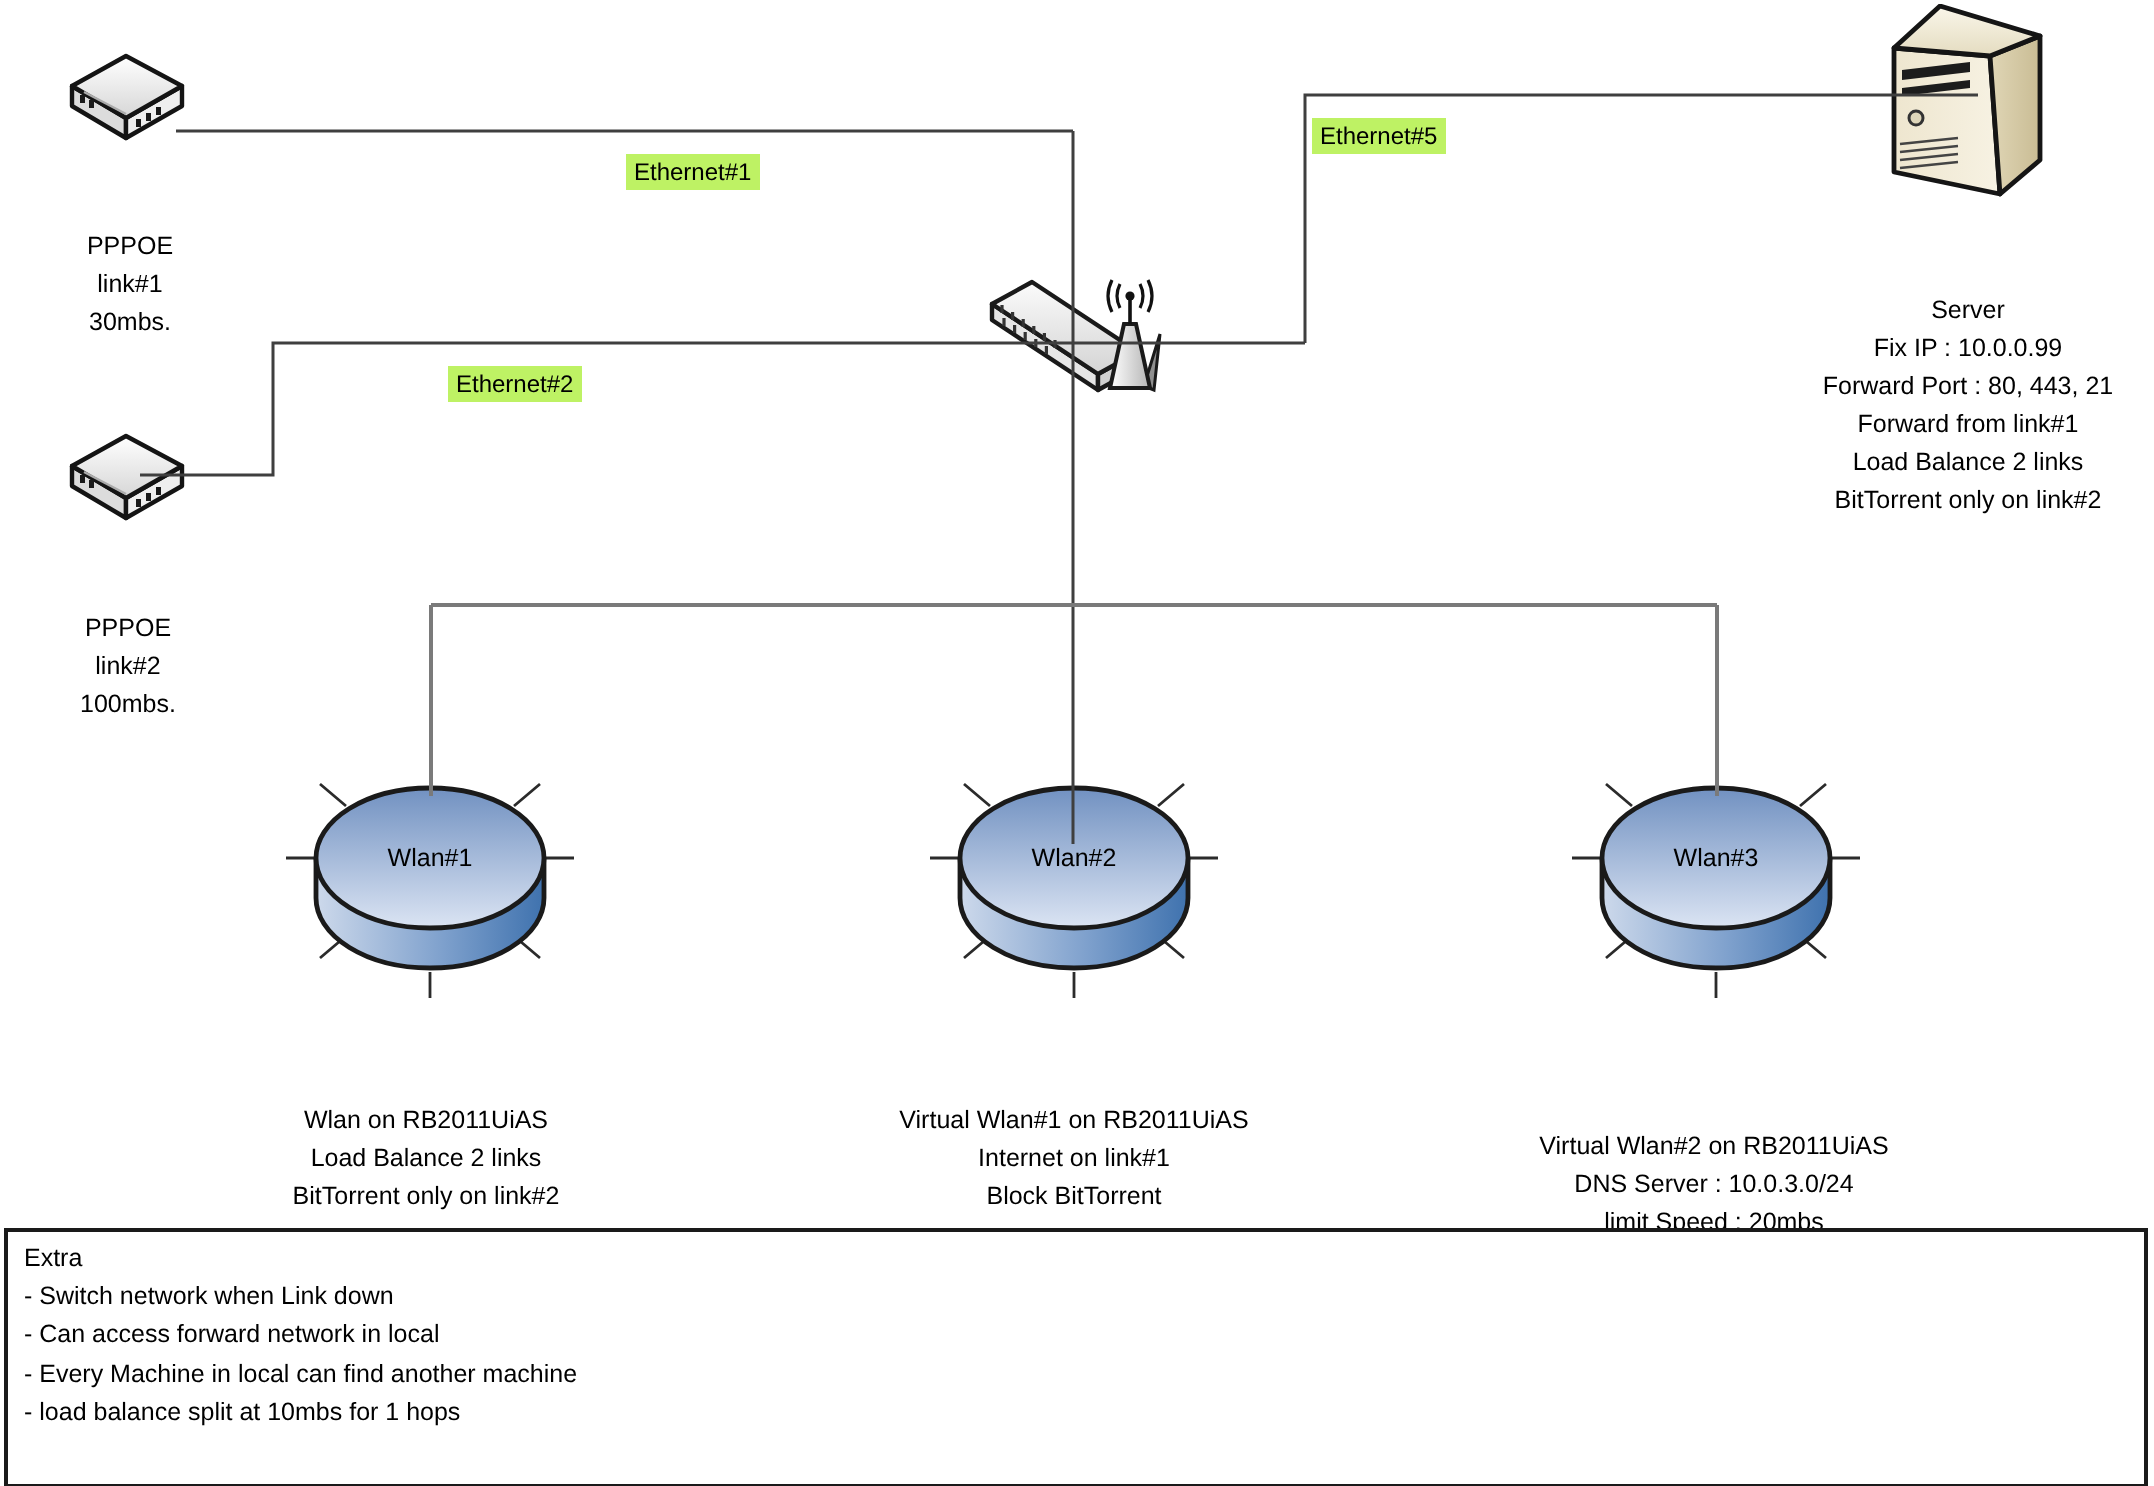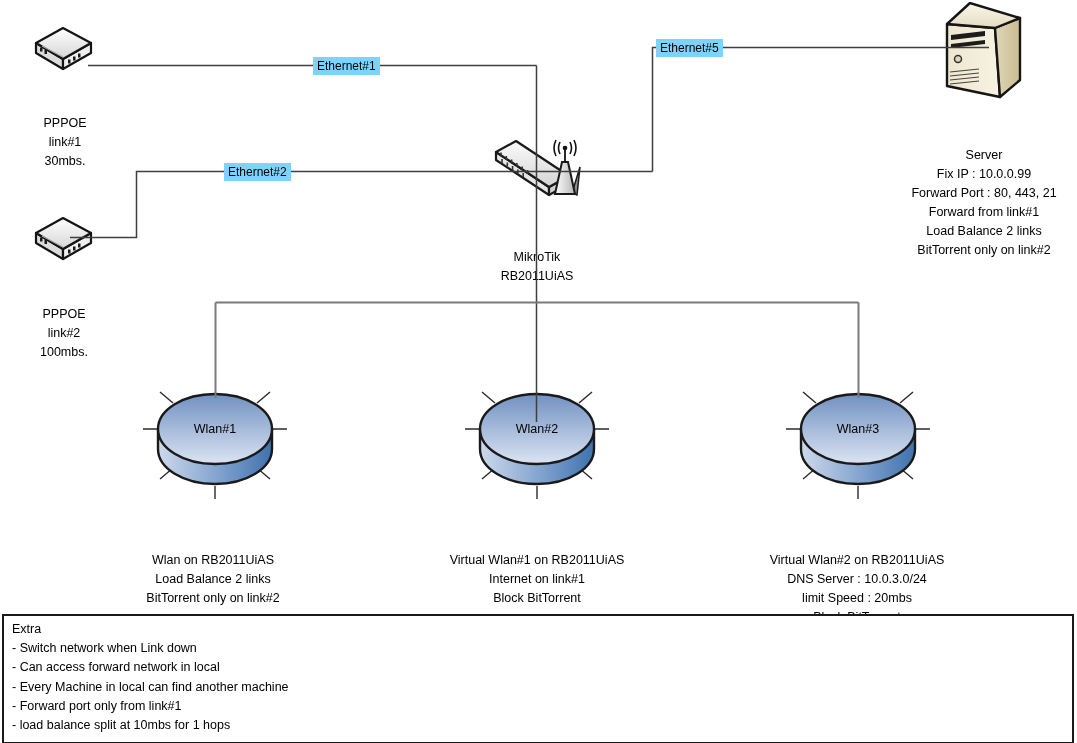--- a/index.html
+++ b/index.html
@@ -3,22 +3,22 @@
 <meta charset="utf-8">
 <style>
   html,body{margin:0;padding:0;background:#fff;}
   .canvas{position:relative;width:1077px;height:743px;background:#fff;overflow:hidden;
           font-family:"Liberation Sans",sans-serif;}
   .abs{position:absolute;}
   .icon{position:absolute;z-index:2;}
   .tblock{position:absolute;z-index:4;font:12.5px/19px "Liberation Sans",sans-serif;
           color:#000;text-align:center;margin-top:44px;}
   .lines{position:absolute;left:0;top:0;z-index:5;pointer-events:none;}
-  .elabel{position:absolute;z-index:6;background:#7dd3fc;color:#000;
-          font:12px/16px "Liberation Sans",sans-serif;padding:1px 4px;white-space:nowrap;}
+  .elabel{position:absolute;z-index:6;background:#bef264;color:#000;
+          font:12px/16px "Liberation Sans",sans-serif;padding:1px 4px;white-space:nowrap;margin-top:20px;}
   .extra{position:absolute;left:2px;top:614px;width:1072px;height:130px;z-index:4;
          box-sizing:border-box;border:2px solid #1a1a1a;background:#fff;
          padding:4px 8px 0 8px;font:12.5px/19.2px "Liberation Sans",sans-serif;
          color:#000;text-align:left;}
   .disklabel{font:12.5px "Liberation Sans",sans-serif;}
 </style>
 </head>
 <body>
 
 <div class="canvas">
@@ -176,24 +176,20 @@
     <div>link#1</div>
     <div>30mbs.</div>
   </div>
 
   <div class="tblock" style="left:14px;top:261px;width:100px">
     <div>PPPOE</div>
     <div>link#2</div>
     <div>100mbs.</div>
   </div>
 
-  <div class="tblock" style="left:477px;top:204px;width:120px">
-    <div>MikroTik</div>
-    <div>RB2011UiAS</div>
-  </div>
 
   <div class="tblock" style="left:886px;top:102px;width:196px">
     <div>Server</div>
     <div>Fix IP : 10.0.0.99</div>
     <div>Forward Port : 80, 443, 21</div>
     <div>Forward from link#1</div>
     <div>Load Balance 2 links</div>
     <div>BitTorrent only on link#2</div>
   </div>
 
@@ -202,29 +198,28 @@
     <div>Load Balance 2 links</div>
     <div>BitTorrent only on link#2</div>
   </div>
 
   <div class="tblock" style="left:437px;top:507px;width:200px">
     <div>Virtual Wlan#1 on RB2011UiAS</div>
     <div>Internet on link#1</div>
     <div>Block BitTorrent</div>
   </div>
 
-  <div class="tblock" style="left:757px;top:507px;width:200px">
+  <div class="tblock" style="left:757px;top:520px;width:200px">
     <div>Virtual Wlan#2 on RB2011UiAS</div>
     <div>DNS Server : 10.0.3.0/24</div>
     <div>limit Speed : 20mbs</div>
     <div>Block BitTorrent</div>
   </div>
 
   <div class="extra">
     <div>Extra</div>
     <div>- Switch network when Link down</div>
     <div>- Can access forward network in local</div>
     <div>- Every Machine in local can find another machine</div>
-    <div>- Forward port only from link#1</div>
     <div>- load balance split at 10mbs for 1 hops</div>
   </div>
 
 </div>
 
 </body></html>

